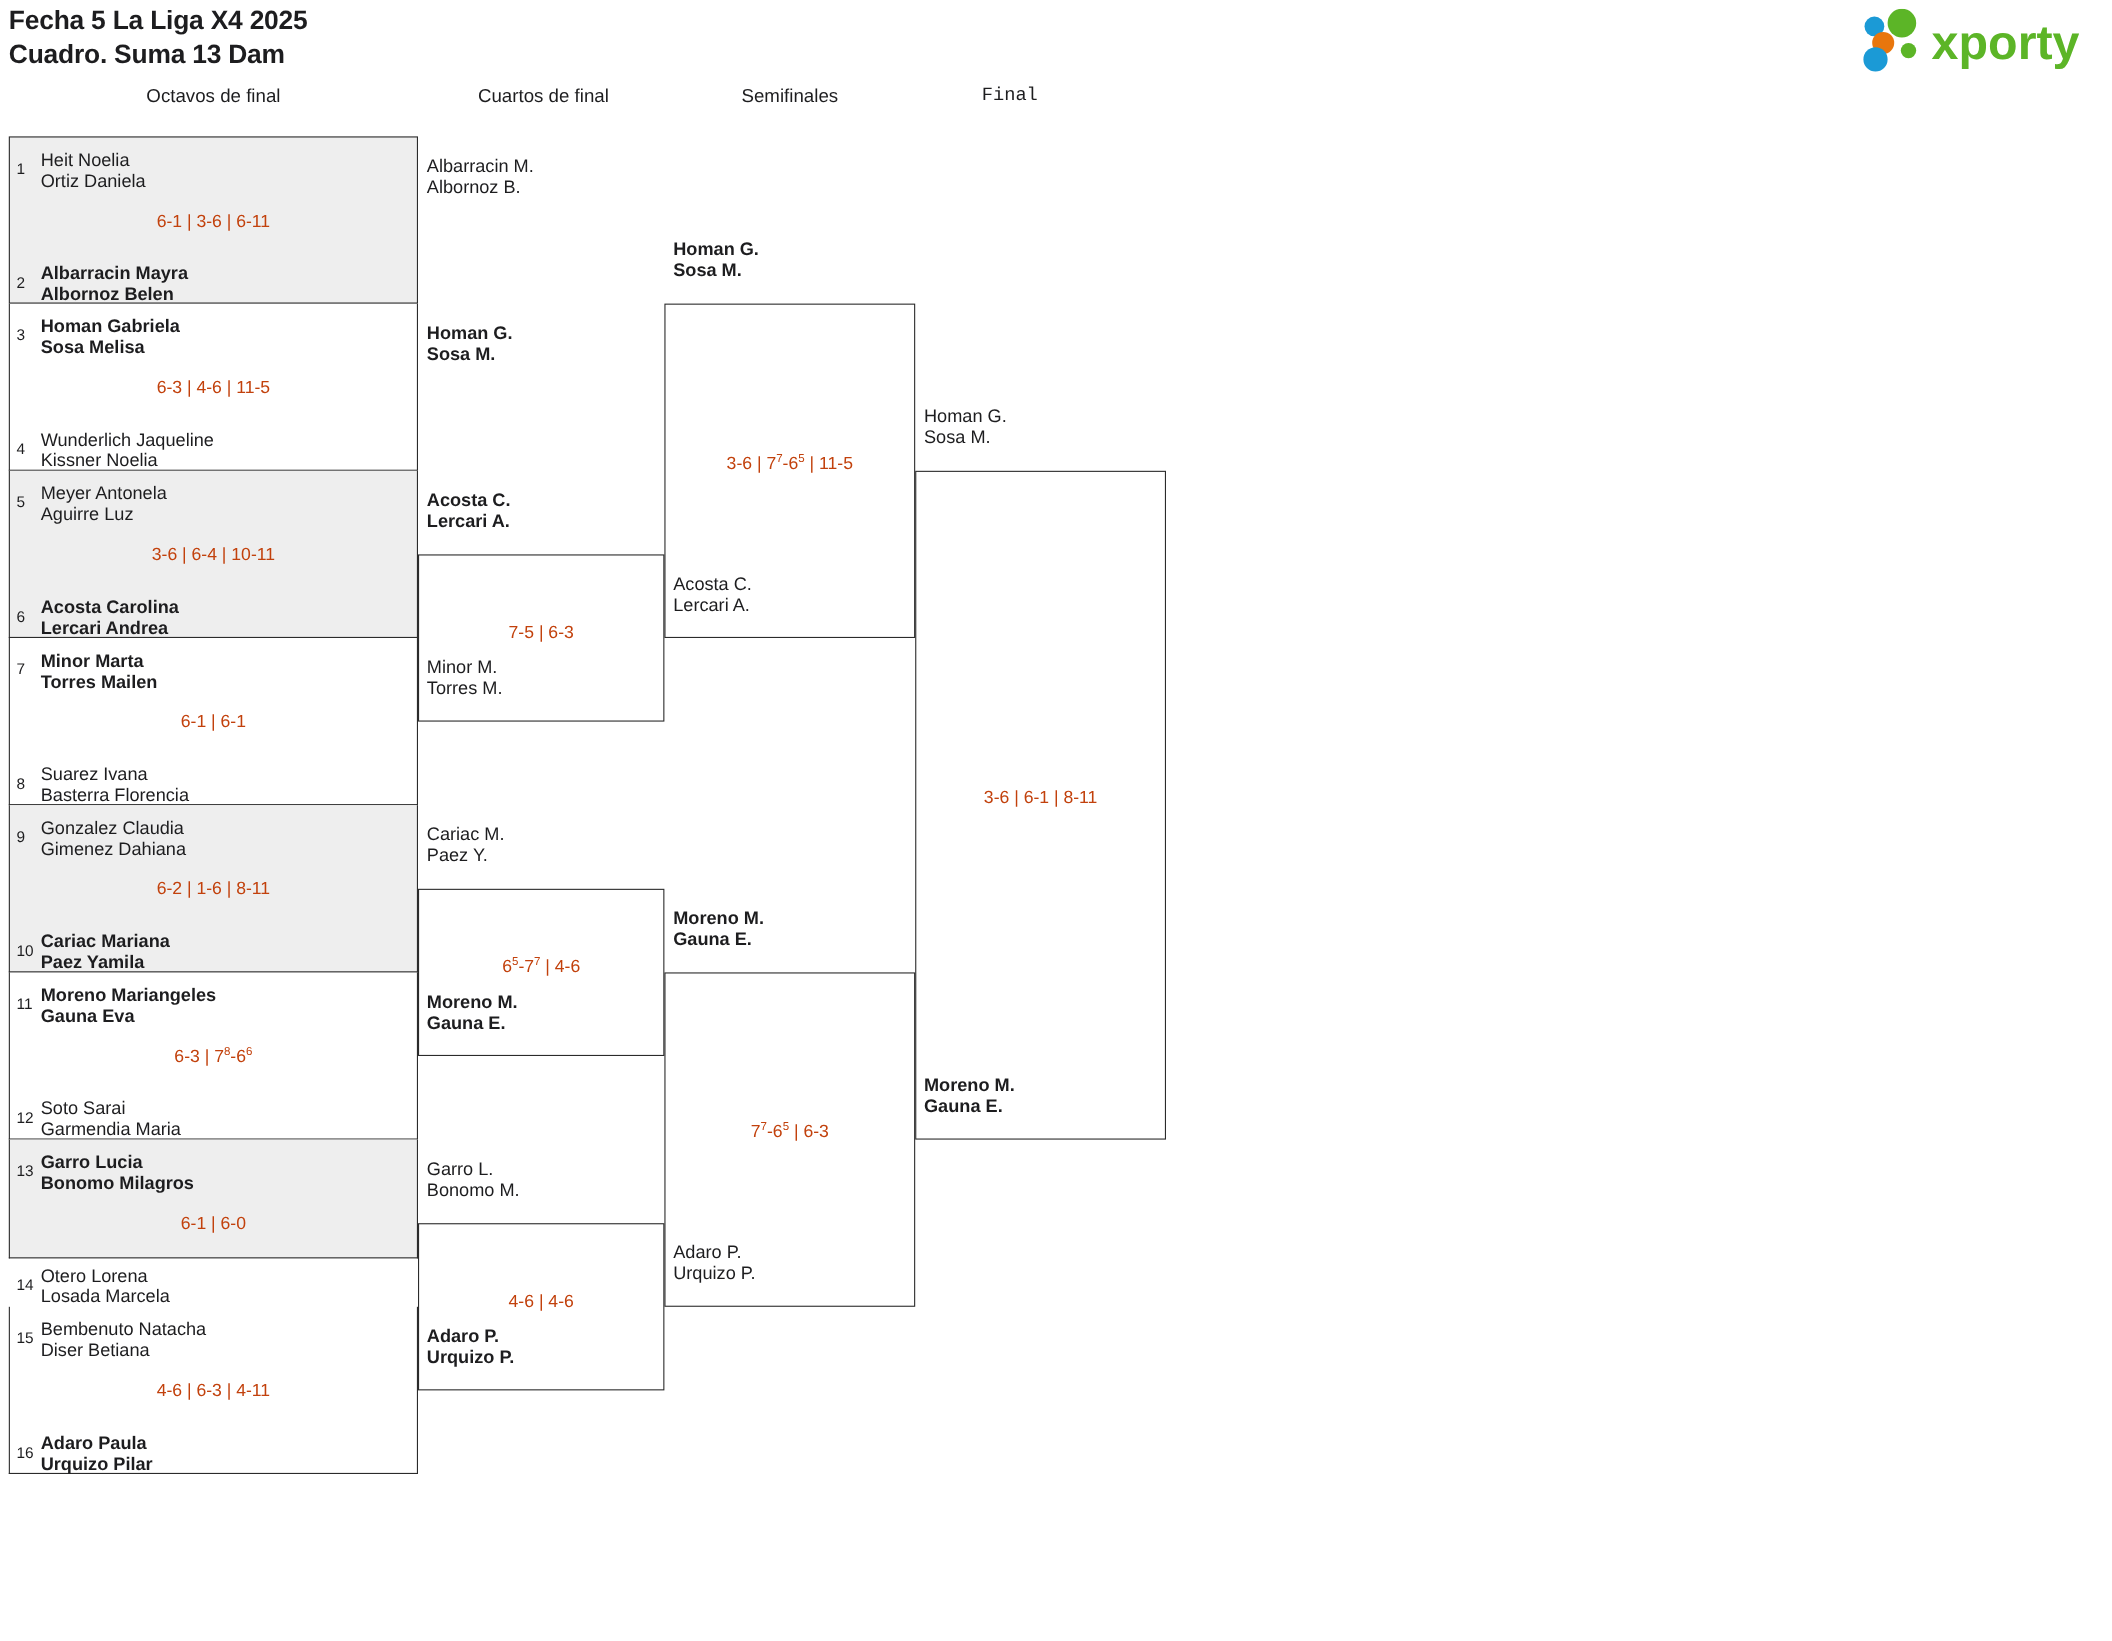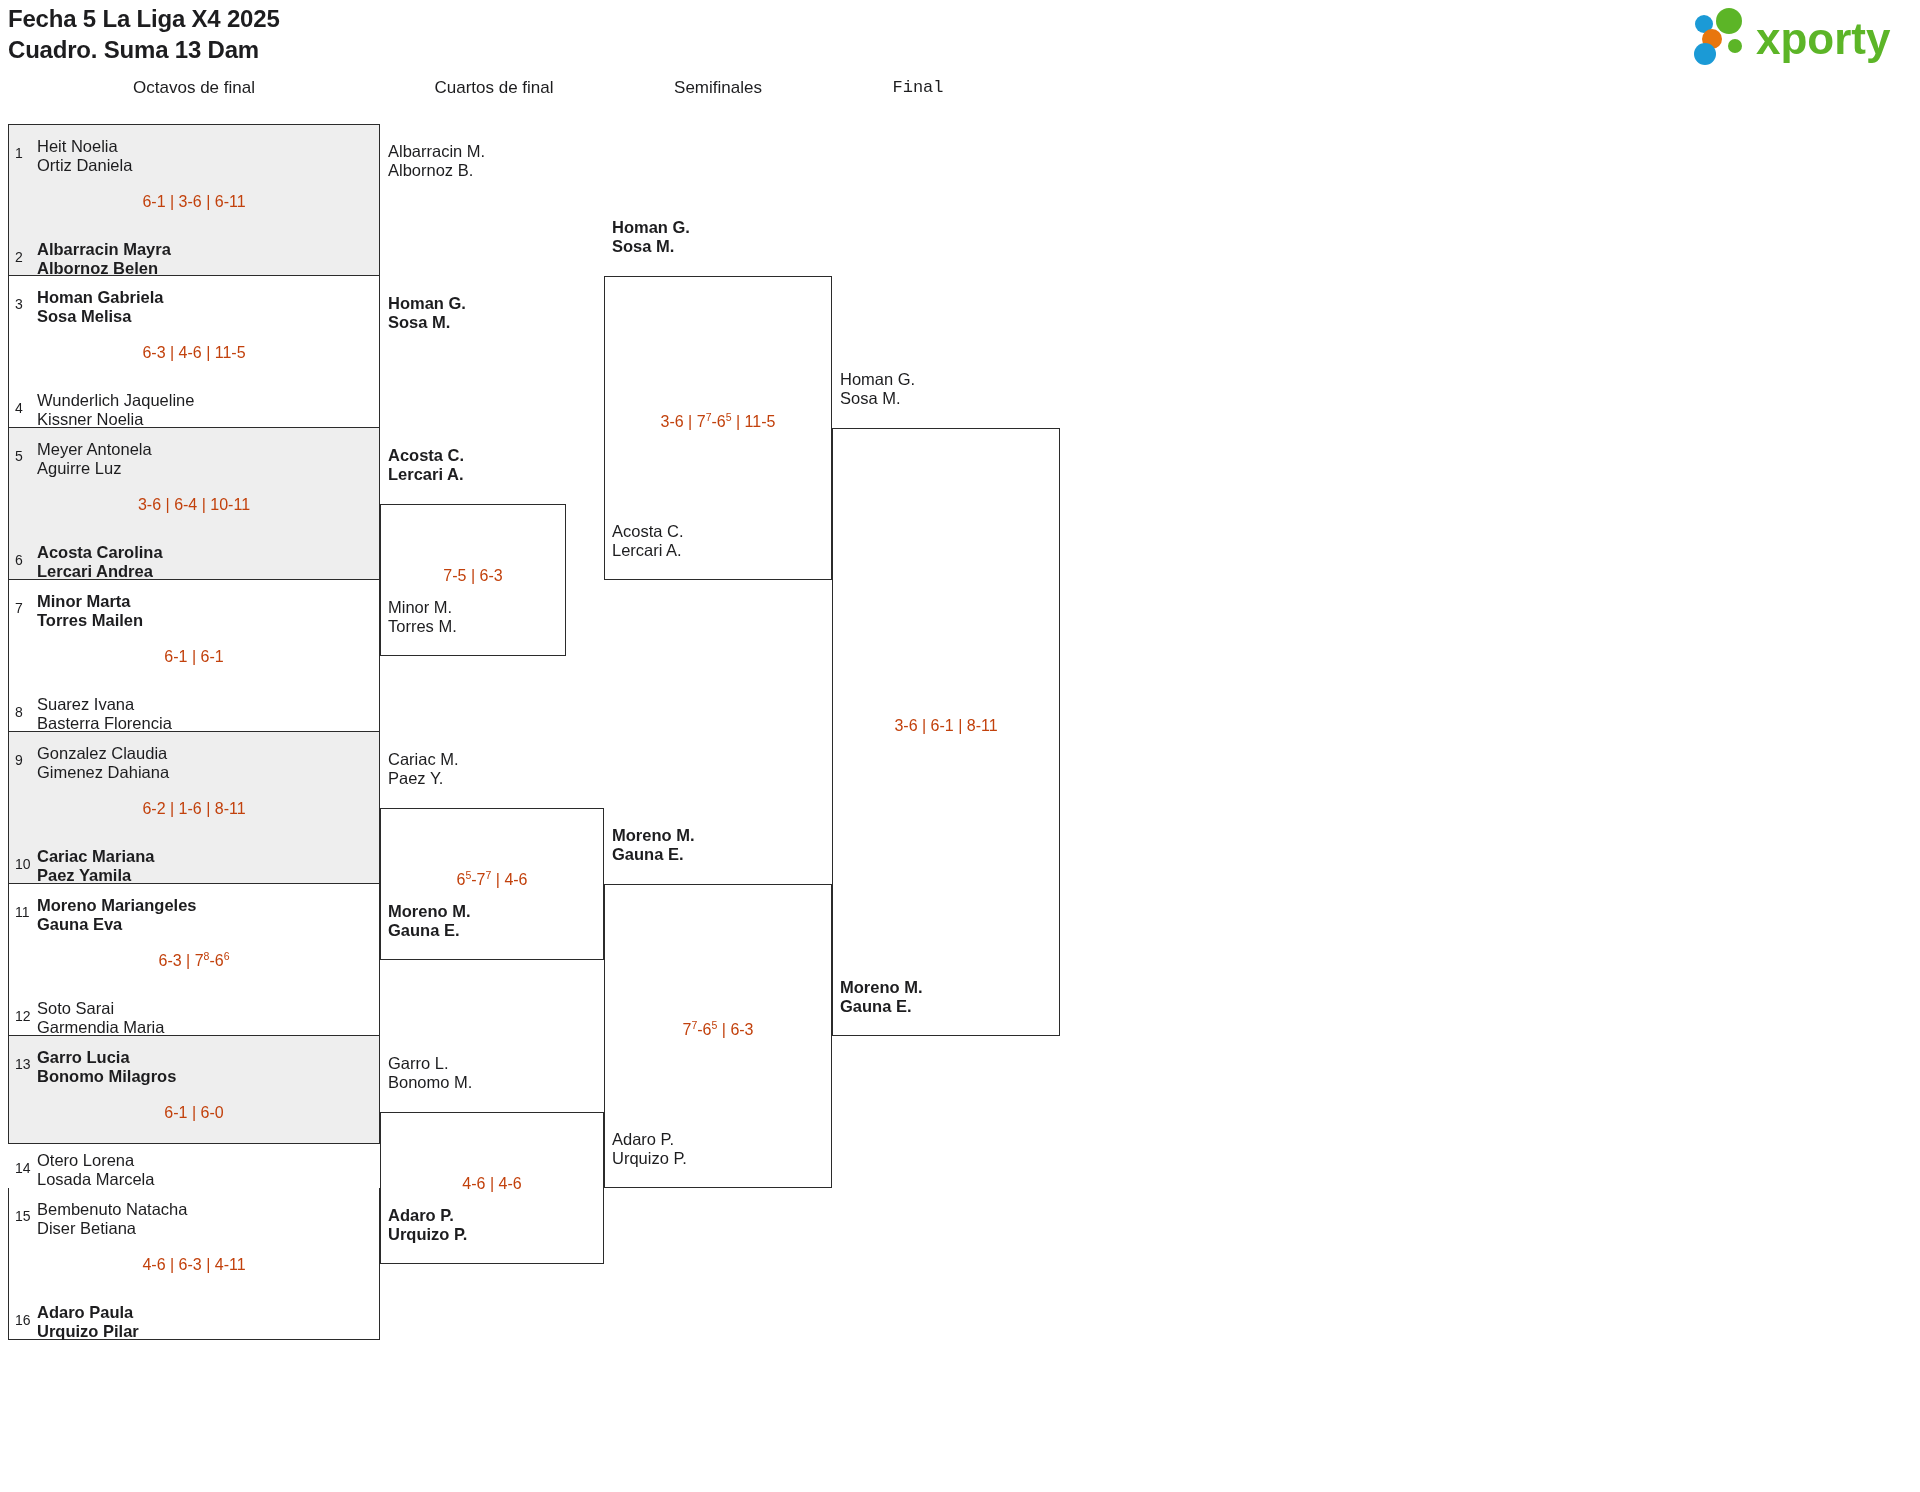--- a/index.html
+++ b/index.html
@@ -138,21 +138,21 @@
     <span class="seedno" style="top:124px;">16</span>
     <span class="pname win" style="top:115px;">Adaro Paula
 Urquizo Pilar</span>
   </div>
 
   <span class="nm" style="left:388px;top:142px;">Albarracin M.
 Albornoz B.</span>
   <span class="nm win" style="left:388px;top:294px;">Homan G.
 Sosa M.</span>
 
-  <div class="conn" style="left:380px;top:504px;width:186px;height:152px;">
+  <div class="conn" style="left:380px;top:504px;width:224px;height:152px;">
     <span class="score" style="left:0;right:0;top:62px;">7-5 | 6-3</span>
   </div>
   <span class="nm win" style="left:388px;top:446px;">Acosta C.
 Lercari A.</span>
   <span class="nm" style="left:388px;top:598px;">Minor M.
 Torres M.</span>
 
   <div class="conn" style="left:380px;top:808px;width:224px;height:152px;">
     <span class="score" style="left:0;right:0;top:62px;">6<sup>5</sup>-7<sup>7</sup> | 4-6</span>
   </div>

